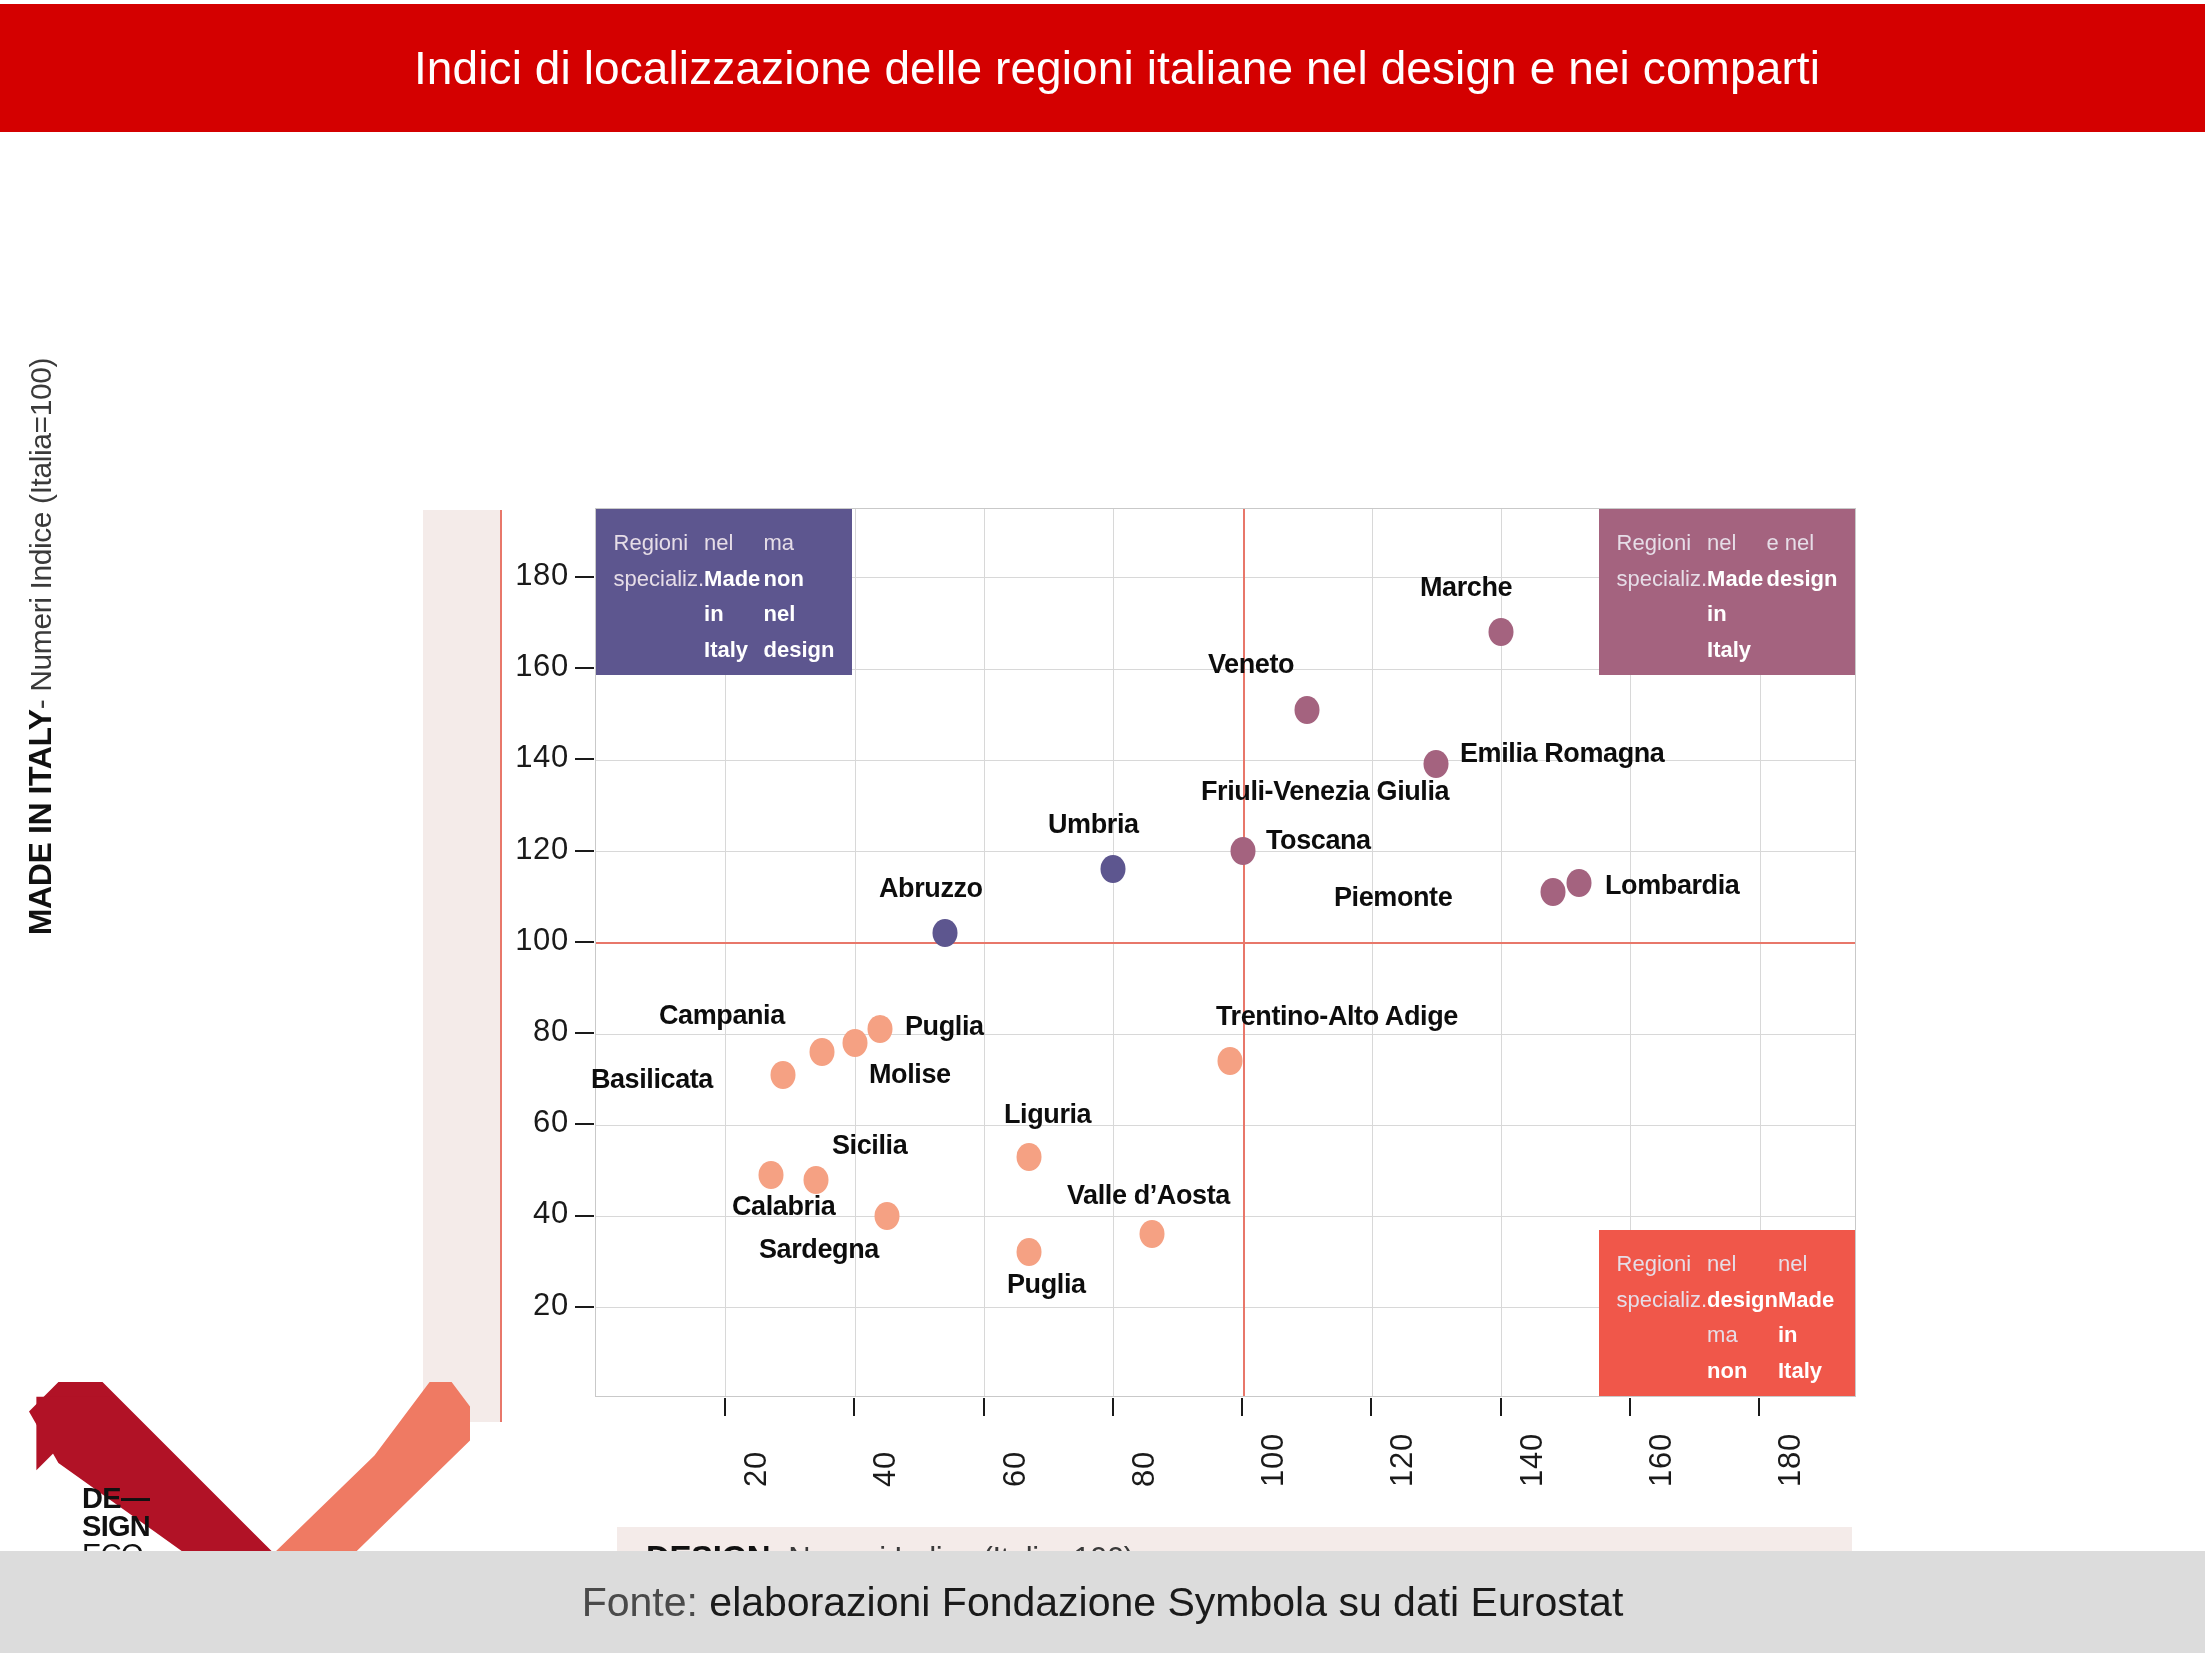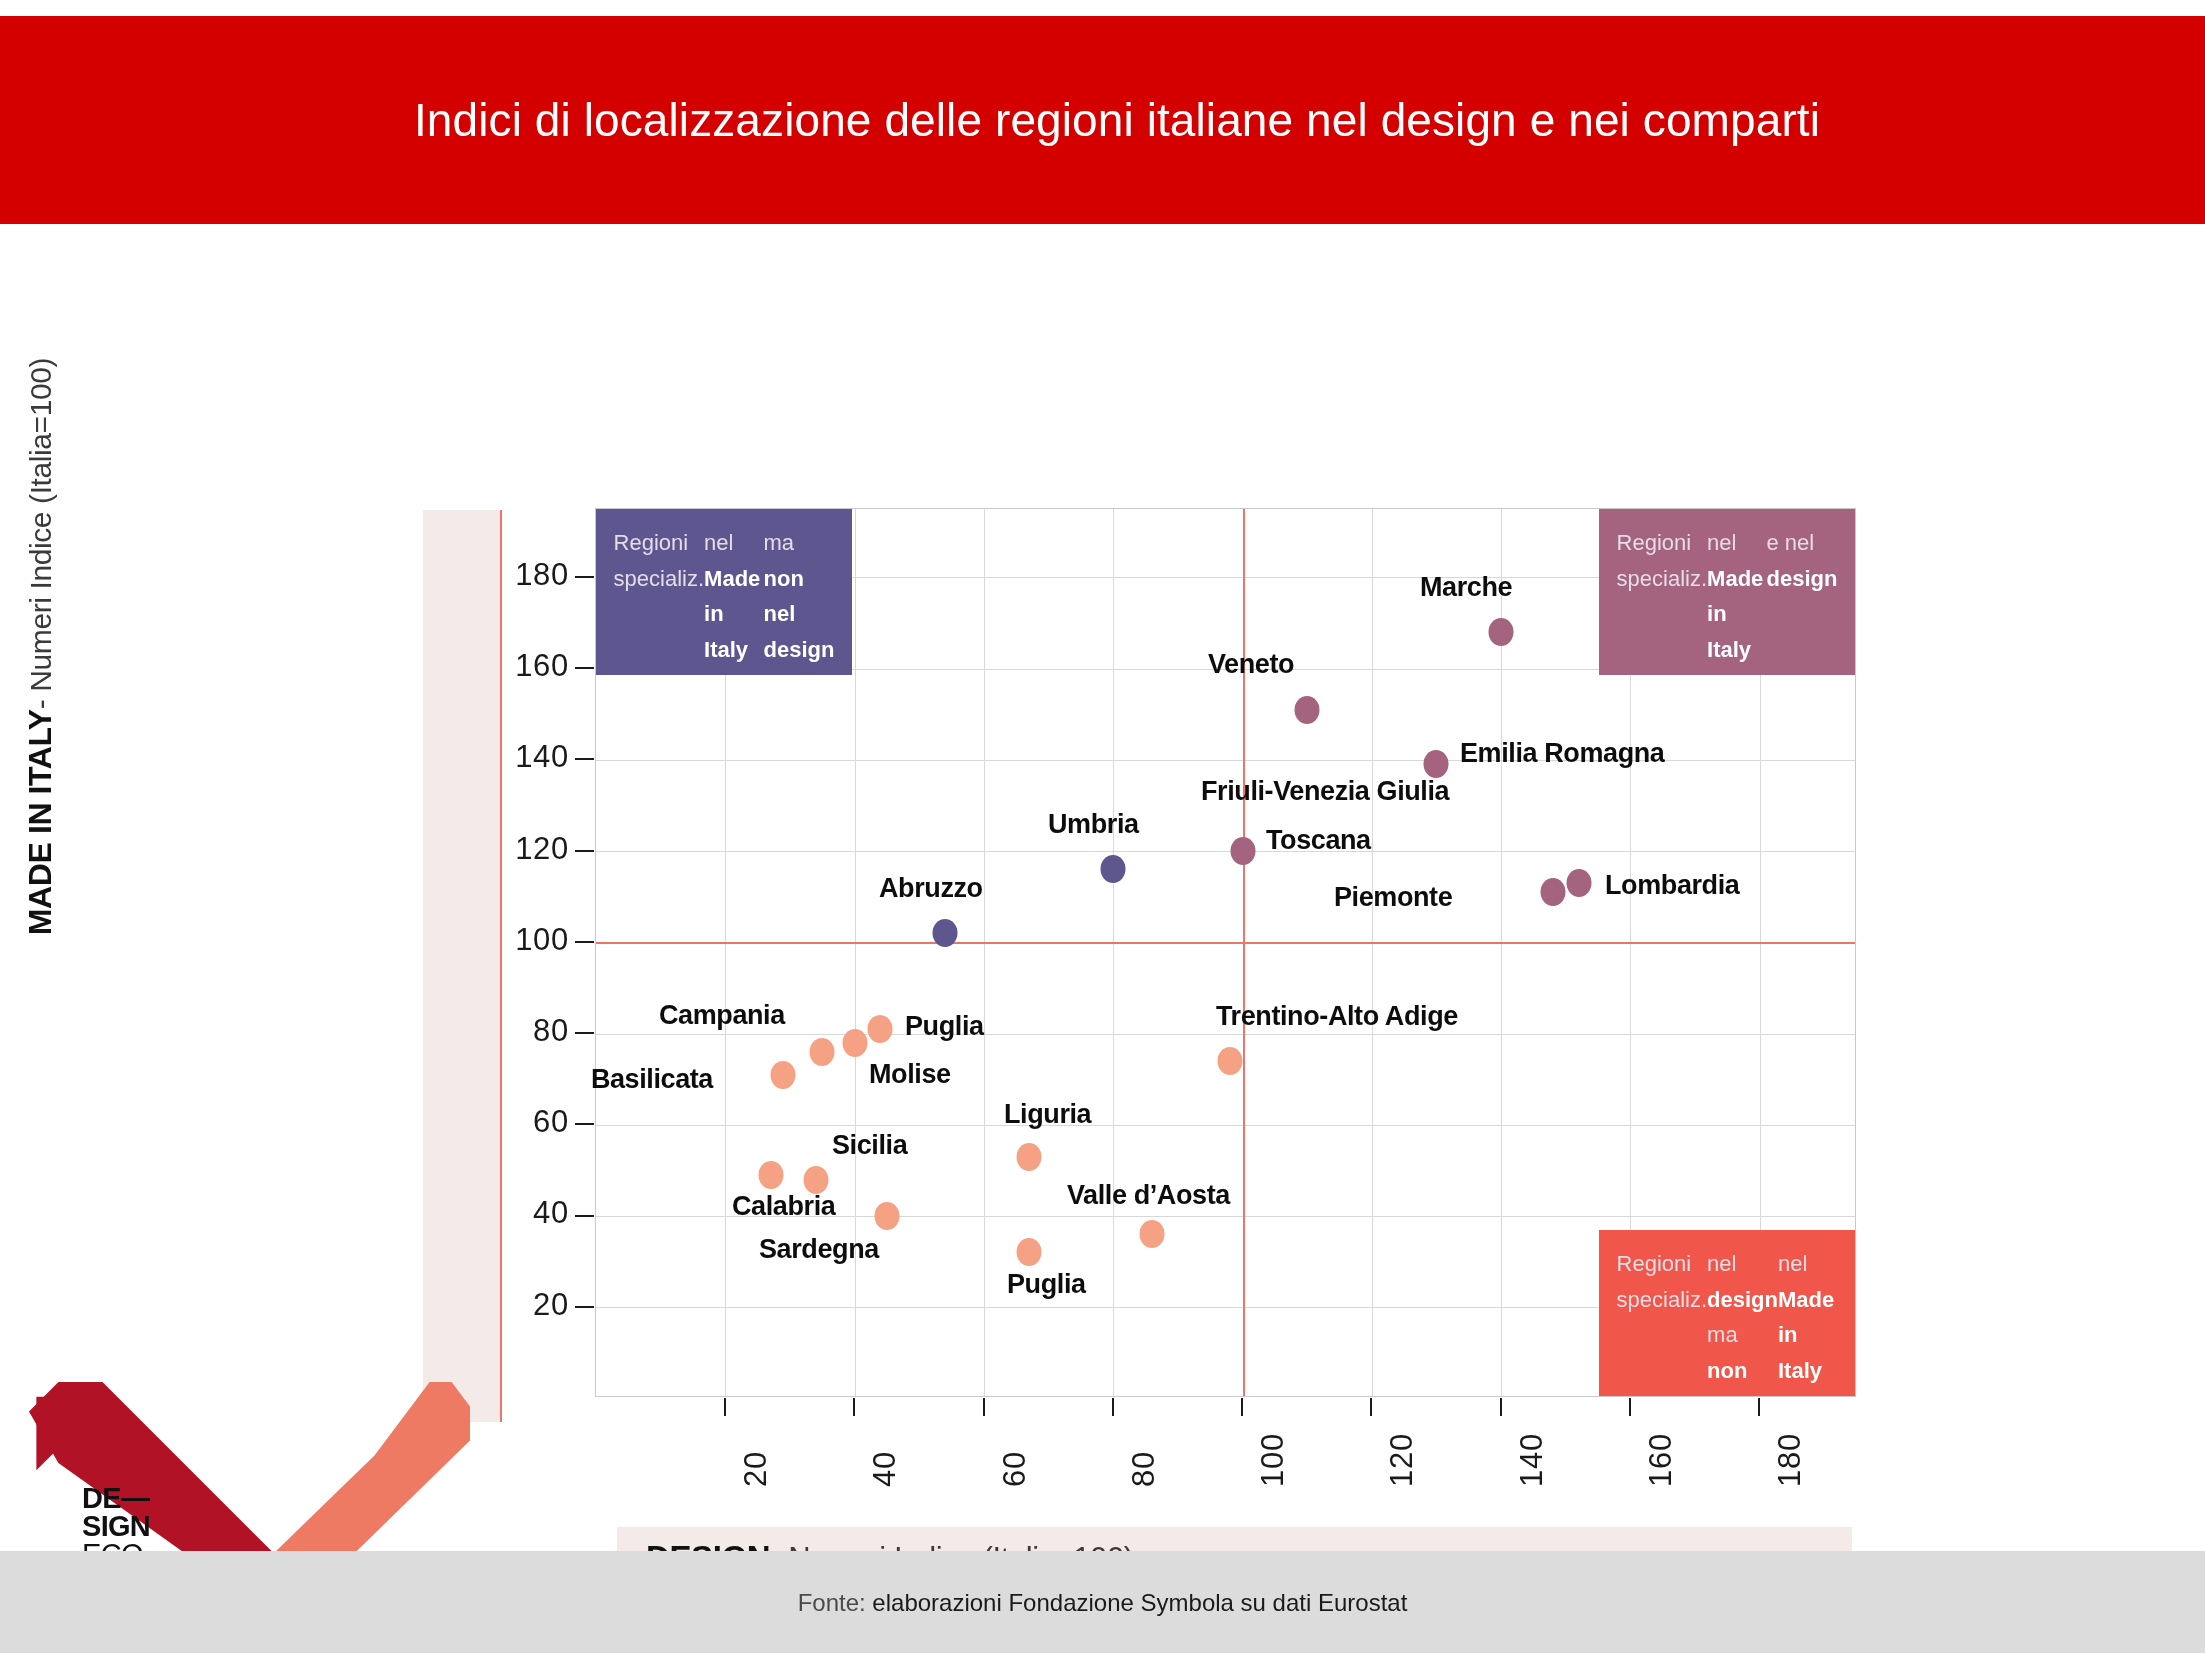--- a/index.html
+++ b/index.html
@@ -5,21 +5,21 @@
   * { box-sizing: border-box; margin: 0; padding: 0; }
   html, body {
     width: 2205px; height: 1654px;
     font-family: "Liberation Sans", sans-serif;
     background: #ffffff; overflow: hidden;
   }
   #page { position: relative; width: 2205px; height: 1654px; background: #fff; }
 
   
   .header {
-    position: absolute; left: 0; top: 16px; width: 2205px; height: 208px;
+    position: absolute; left: 0; top: 4px; width: 2205px; height: 128px;
     background: #d40000;
     display: flex; align-items: center; justify-content: center;
   }
   .header-title {
     color: #ffffff; font-size: 46px; font-weight: 400;
     letter-spacing: 0.1px; text-align: center; line-height: 1.1;
     padding-left: 29px;
   }
 
   
@@ -96,21 +96,21 @@
   .lbl {
     position: absolute; font-size: 27px; font-weight: bold; color: #0d0d0d;
     white-space: nowrap; letter-spacing: -0.4px;
   }
 
   
   .footer-band {
     position: absolute; left: 0; top: 1551px; width: 2205px; height: 103px;
     background: #dcdcdc; display: flex; align-items: center; justify-content: center;
   }
-  .footer-text { font-size: 24px; color: #1a1a1a; }
+  .footer-text { font-size: 41px; color: #1a1a1a; }
   .footer-text .pre { color: #4a4a4a; }
 
   
   .logo { position: absolute; left: 29px; top: 1382px; width: 441px; height: 272px; }
   .logo-x { position: absolute; left: 0; top: 0; width: 441px; height: 272px; }
   .logo-text {
     position: absolute; left: 53px; top: 761px - 662px;
     width: 191px; color: #111;
   }
   .logo-l1 { font-size: 29px; font-weight: bold; letter-spacing: -0.7px; line-height: 0.95; }

